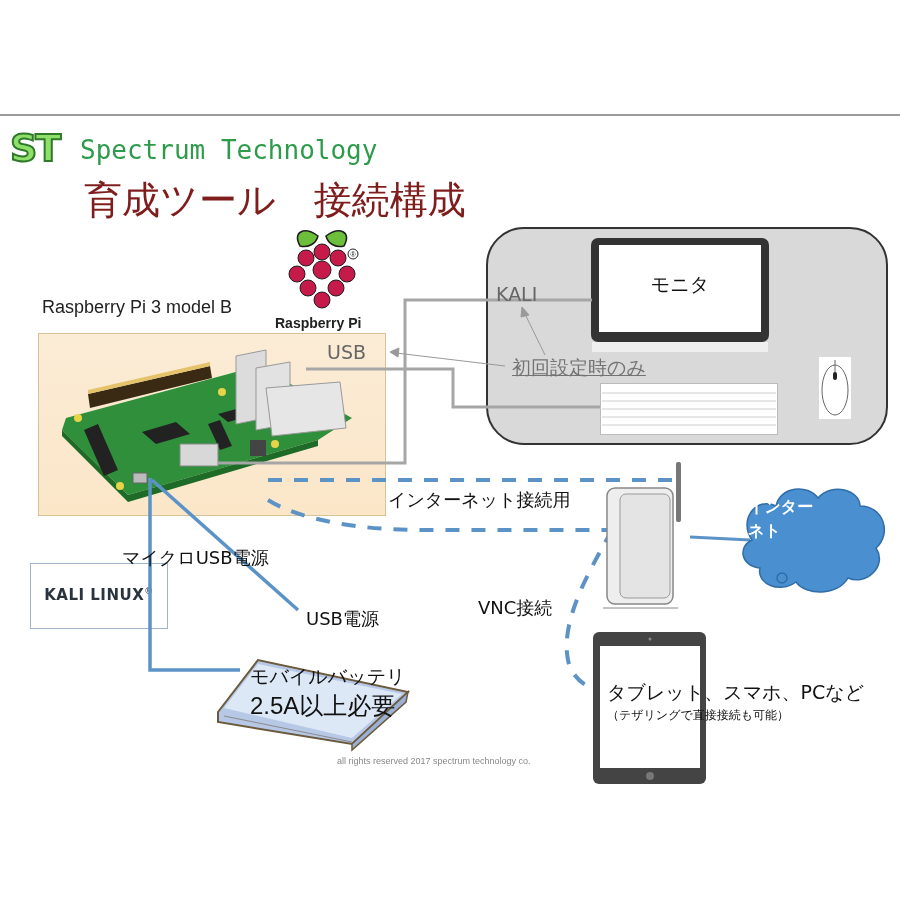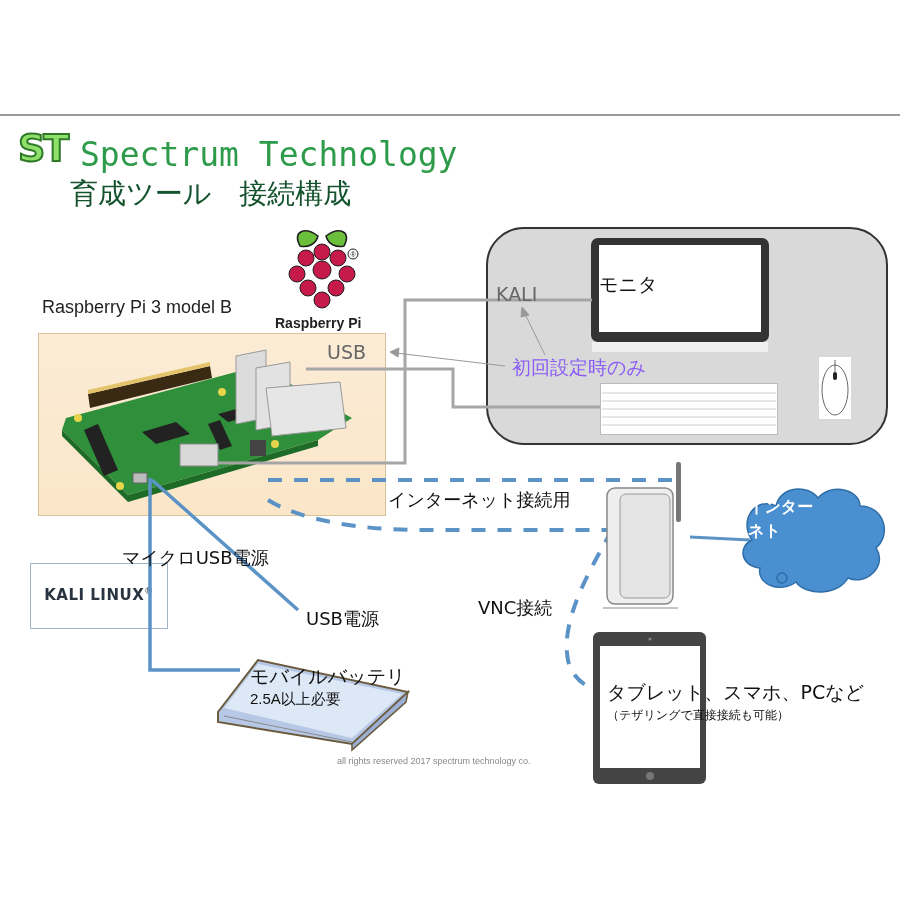--- a/index.html
+++ b/index.html
@@ -1,43 +1,43 @@
 <!DOCTYPE html>
 <html><head>
   <meta charset="utf-8">
   <style>
     * { margin: 0; padding: 0; box-sizing: border-box; }
     html, body { width: 900px; height: 900px; background: #ffffff; overflow: hidden; }
     body { position: relative; font-family: "DejaVu Sans", sans-serif; color: #111; }
     .abs { position: absolute; }
     .top-rule { left: 0; top: 114px; width: 900px; height: 2px; background: #9a9a9a; }
-    .logo-st { left: 10px; top: 128px; font-family: "DejaVu Sans", sans-serif; font-weight: bold; font-size: 38px; line-height: 40px; color: #8ee06a; -webkit-text-stroke: 2px #2f7a28; letter-spacing: -2px; margin-left: 8px; }
-    .logo-name { left: 80px; top: 135px; font-family: "DejaVu Sans Mono", monospace; font-size: 33px; color: #2e9b4a; letter-spacing: 0px; }
-    .title { left: 70px; top: 175px; font-size: 28px; color: #14532d; white-space: pre; }
+    .logo-st { left: 10px; top: 128px; font-family: "DejaVu Sans", sans-serif; font-weight: bold; font-size: 38px; line-height: 40px; color: #8ee06a; -webkit-text-stroke: 2px #2f7a28; letter-spacing: -2px; }
+    .logo-name { left: 80px; top: 135px; font-family: "DejaVu Sans Mono", monospace; font-size: 26px; color: #2e9b4a; letter-spacing: 0px; }
+    .title { left: 84px; top: 175px; font-size: 38px; color: #7f1d1d; white-space: pre; }
     .rpi-label { left: 42px; top: 297px; font-family: "Liberation Sans", sans-serif; font-size: 18px; color: #222; }
     .rpi-logo-text { left: 275px; top: 315px; font-family: "Liberation Sans", sans-serif; font-weight: bold; font-size: 14px; color: #222; }
     .rpi-box { left: 38px; top: 333px; width: 348px; height: 183px; background: linear-gradient(#fbecd6, #fbe6c8); border: 1px solid #d9c29a; }
     .desk { left: 486px; top: 227px; width: 402px; height: 218px; background: #d9d9d9; border: 2px solid #333; border-radius: 38px; }
     .monitor { left: 591px; top: 238px; width: 178px; height: 104px; background: #333; border-radius: 7px; }
     .monitor-screen { left: 599px; top: 245px; width: 162px; height: 87px; background: #fff; }
     .monitor-base { left: 592px; top: 342px; width: 176px; height: 10px; background: #efefef; }
-    .monitor-label { left: 599px; top: 272px; width: 162px; font-size: 19px; color: #111; }
+    .monitor-label { left: 599px; top: 272px; width: 162px; text-align: center; font-size: 19px; color: #111; }
     .hdmi-label { left: 496px; top: 283px; font-size: 19px; color: #666; }
     .usb-label { left: 327px; top: 341px; font-size: 19px; color: #666; }
-    .first-setup { left: 512px; top: 355px; font-size: 19px; color: #8b5cf6; }
+    .first-setup { left: 512px; top: 355px; font-size: 19px; color: #737373; text-decoration: underline; }
     .keyboard { left: 600px; top: 383px; width: 178px; height: 52px; background: #fff; border: 1px solid #bbb; }
     .mouse-bg { left: 819px; top: 357px; width: 32px; height: 62px; background: #fff; }
     .kali { left: 30px; top: 563px; width: 138px; height: 66px; background: #fff; border: 1px solid #9fb3c9; }
     .kali-text { left: 30px; top: 586px; width: 138px; text-align: center; font-family: "DejaVu Sans", sans-serif; font-weight: bold; font-size: 15px; color: #2a3440; letter-spacing: 0.5px; }
     .kali-tm { font-size: 9px; vertical-align: super; font-weight: normal; }
     .t18 { font-size: 18px; color: #111; }
     .micro-usb { left: 122px; top: 530px; margin-top: 16px; }
     .usb-power { left: 306px; top: 607px; }
     .battery-name { left: 250px; top: 664px; font-size: 19px; color: #111; }
-    .battery-req { left: 250px; top: 690px; font-family: "Liberation Sans", sans-serif; font-size: 15px; color: #111; text-align: center; }
+    .battery-req { left: 250px; top: 690px; font-family: "Liberation Sans", sans-serif; font-size: 24px; color: #111; text-align: center; }
     .inet-use { left: 388px; top: 488px; }
     .vnc { left: 478px; top: 596px; }
     .cloud-label { left: 748px; top: 495px; width: 100px; text-align: left; font-size: 16px; color: #fff; line-height: 24px; font-weight: bold; }
     .devices { left: 607px; top: 680px; font-size: 19px; color: #111; }
     .devices-sub { left: 607px; top: 707px; font-size: 12px; color: #111; }
     .copyright { left: 337px; top: 756px; font-family: "Liberation Sans", sans-serif; font-size: 9px; color: #888; }
     svg.overlay { position: absolute; left: 0; top: 0; width: 900px; height: 900px; }
   </style>
 </head>
 <body>

